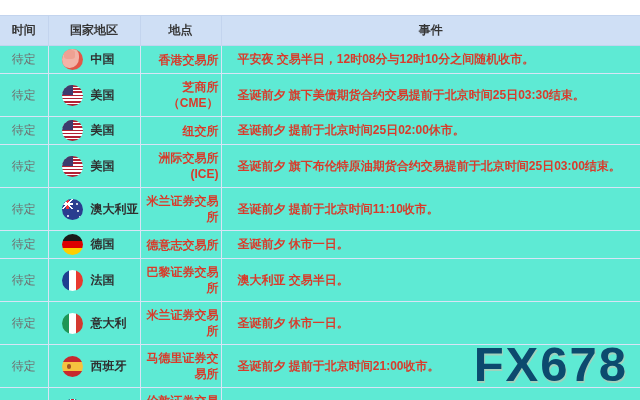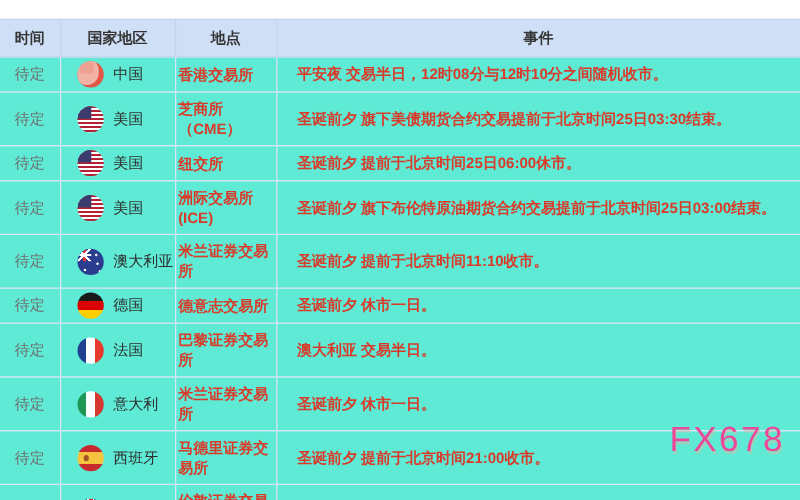--- a/index.html
+++ b/index.html
@@ -12,22 +12,22 @@
 
   th, td { border:1px solid #d9e4f6; font-size:12px; vertical-align:middle; }
   th { height:30px; background:#cfdff5; color:#363636; font-weight:bold; text-align:center; border-color:#c3d4ee;}
   td { height:28px; background:#5eead4; }
   tr td:first-child, tr th:first-child { border-left:none; }
   tr td:last-child, tr th:last-child { border-right:none; }
 
   td.c-time { text-align:center; color:#6f6f6f; }
   td.c-country { padding-left:13px; }
   .country-wrap { display:flex; align-items:center; gap:8px; }
-  .cname { color:#2f2f2f; font-weight:normal; white-space:nowrap; }
-  td.c-loc { text-align:left; color:#d93b2b; font-weight:bold; line-height:16px; padding:5px 2px; }
+  .cname { color:#2f2f2f; font-weight:bold; white-space:nowrap; }
+  td.c-loc { text-align:right; color:#d93b2b; font-weight:bold; line-height:16px; padding:5px 2px; }
   td.c-event { text-align:left; color:#d93b2b; font-weight:bold; padding-left:16px; padding-right:6px; line-height:15px; }
 
   
   .flag { flex:0 0 auto; width:21px; height:21px; border-radius:50%; position:relative; overflow:hidden; display:inline-block; }
   .flag::before, .flag::after { content:""; position:absolute; }
 
   .flag-cn { background:#e25648; }
   .flag-cn::before { left:-1px; top:-1px; width:18px; height:20px; background:#f2b3a7; border-radius:45% 40% 50% 45%; }
   .flag-cn::after { left:2px; top:1px; width:11px; height:9px; background:#eea193; border-radius:30%; }
 
@@ -54,22 +54,22 @@
 
   .flag-gb { background:
       linear-gradient(0deg,transparent 42%,#cf142b 42% 58%,transparent 58%),
       linear-gradient(90deg,transparent 42%,#cf142b 42% 58%,transparent 58%),
       linear-gradient(45deg,transparent 43%,#fff 43% 57%,transparent 57%),
       linear-gradient(-45deg,transparent 43%,#fff 43% 57%,transparent 57%),
       linear-gradient(0deg,transparent 36%,#fff 36% 64%,transparent 64%),
       linear-gradient(90deg,transparent 36%,#fff 36% 64%,transparent 64%),
       #1b2f7a; }
 
-  .watermark { position:absolute; top:336px; right:12px; font-size:28px; font-weight:400;
-    color:#ec4899; letter-spacing:2px; text-shadow:1px 2px 0 rgba(214,190,170,0.55);
+  .watermark { position:absolute; top:336px; right:12px; font-size:49px; font-weight:700;
+    color:#0c4a6e; letter-spacing:2px; text-shadow:1px 2px 0 rgba(214,190,170,0.55);
     z-index:5; pointer-events:none; }
 </style>
 </head>
 <body>
 
 <div class="page">
   <table>
     <colgroup>
         <col class="c1">
         <col class="c2">
@@ -109,21 +109,21 @@
         </tr>
         <tr>
           <td class="c-time">待定</td>
           <td class="c-country">
             <span class="country-wrap">
               <span class="flag flag-us"></span>
               <span class="cname">美国</span>
             </span>
           </td>
           <td class="c-loc">纽交所</td>
-          <td class="c-event">圣诞前夕 提前于北京时间25日06:00休市。</td>
+          <td class="c-event">圣诞前夕 提前于北京时间25日02:00休市。</td>
         </tr>
         <tr>
           <td class="c-time">待定</td>
           <td class="c-country">
             <span class="country-wrap">
               <span class="flag flag-us"></span>
               <span class="cname">美国</span>
             </span>
           </td>
           <td class="c-loc">洲际交易所 (ICE)</td>

